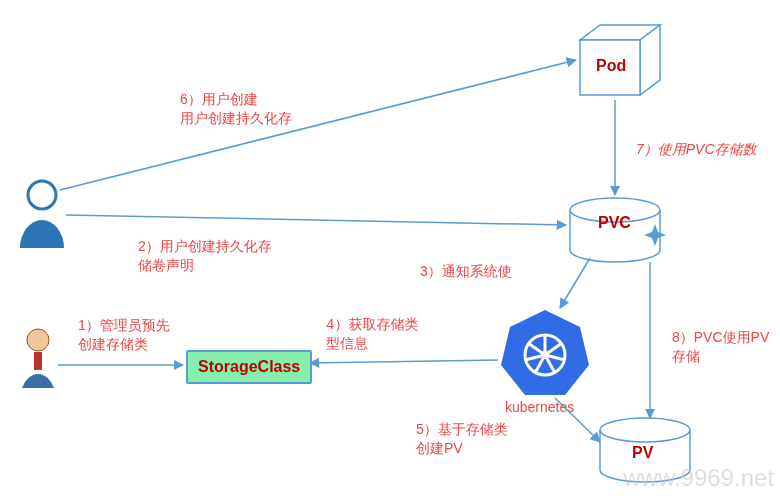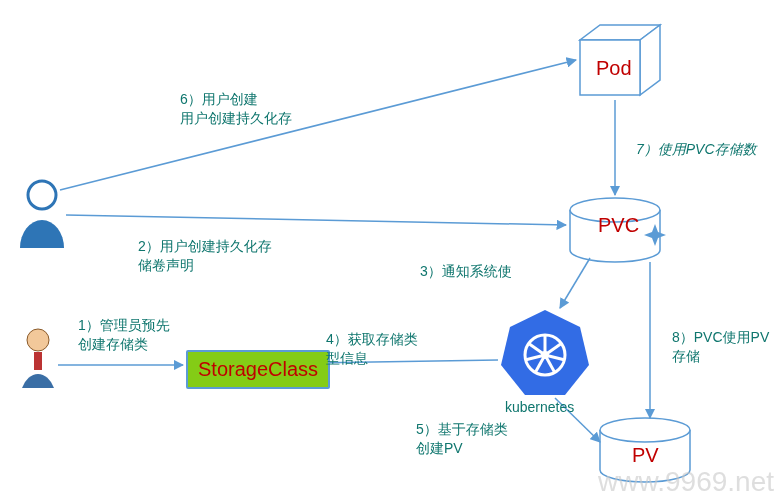--- a/index.html
+++ b/index.html
@@ -1,21 +1,21 @@
 <!DOCTYPE html>
 <html><head>
 <meta charset="utf-8">
 <style>
   html,body{margin:0;padding:0;width:780px;height:500px;font-family:Arial,"Microsoft YaHei",sans-serif;background:#fff;overflow:hidden;}
   svg{position:absolute;top:0;left:0;}
-  .lbl{position:absolute;font-size:14px;color:#0f766e;line-height:1.35;}
-  .node-text{font-weight:normal;font-size:20px;}
+  .lbl{position:absolute;font-size:14px;color:#ef4444;line-height:1.35;}
+  .node-text{font-weight:bold;font-size:16px;}
   .red{color:#c00000;}
-  .watermark{position:absolute;right:6px;bottom:2px;font-size:28px;color:rgba(200,200,200,0.6);font-family:Arial;}
-  .sc-box{position:absolute;border:2px solid #5b9bd5;background:#84cc16;border-radius:2px;padding:6px 10px;}
+  .watermark{position:absolute;right:6px;bottom:8px;font-size:24px;color:rgba(200,200,200,0.6);font-family:Arial;}
+  .sc-box{position:absolute;border:2px solid #5b9bd5;background:#86efac;border-radius:2px;padding:6px 10px;}
 </style>
 </head>
 <body>
 
 <svg width="780" height="500">
   <defs>
     <marker id="arr" viewBox="0 0 10 10" refX="9" refY="5" markerWidth="7" markerHeight="7" orient="auto-start-reverse">
       <path d="M 0 0 L 10 5 L 0 10 z" fill="#5b9bd5"></path>
     </marker>
   </defs>
@@ -86,21 +86,21 @@
 
 <div class="lbl" style="left:78px;top:316px;">
   <span>1）管理员预先</span><br><span>创建存储类</span>
 </div>
 <div class="lbl" style="left:138px;top:237px;">
   <span>2）用户创建持久化存</span><br><span>储卷声明</span>
 </div>
 <div class="lbl" style="left:420px;top:262px;">
   <span>3）通知系统使</span><br>
 </div>
-<div class="lbl" style="left:326px;top:330px;">
+<div class="lbl" style="left:326px;top:316px;font-family:Liberation Mono, monospace;">
   <span>4）获取存储类</span><br><span>型信息</span>
 </div>
 <div class="lbl" style="left:416px;top:420px;">
   <span>5）基于存储类</span><br><span>创建PV</span>
 </div>
 <div class="lbl" style="left:180px;top:90px;">
   <span>6）用户创建</span><br><span>用户创建持久化存</span>
 </div>
 <div class="lbl" style="left:636px;top:140px;font-style:italic;">7）使用PVC存储数</div>
 <div class="lbl" style="left:672px;top:328px;">8）PVC使用PV存储</div>

